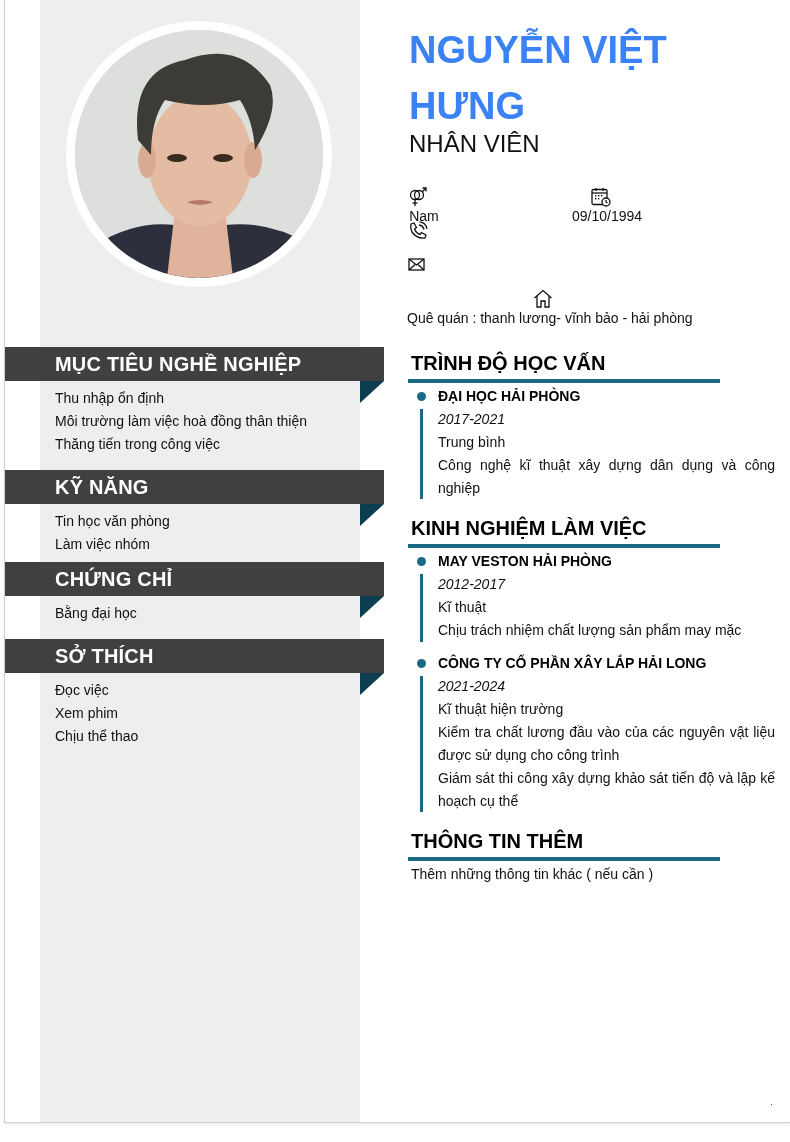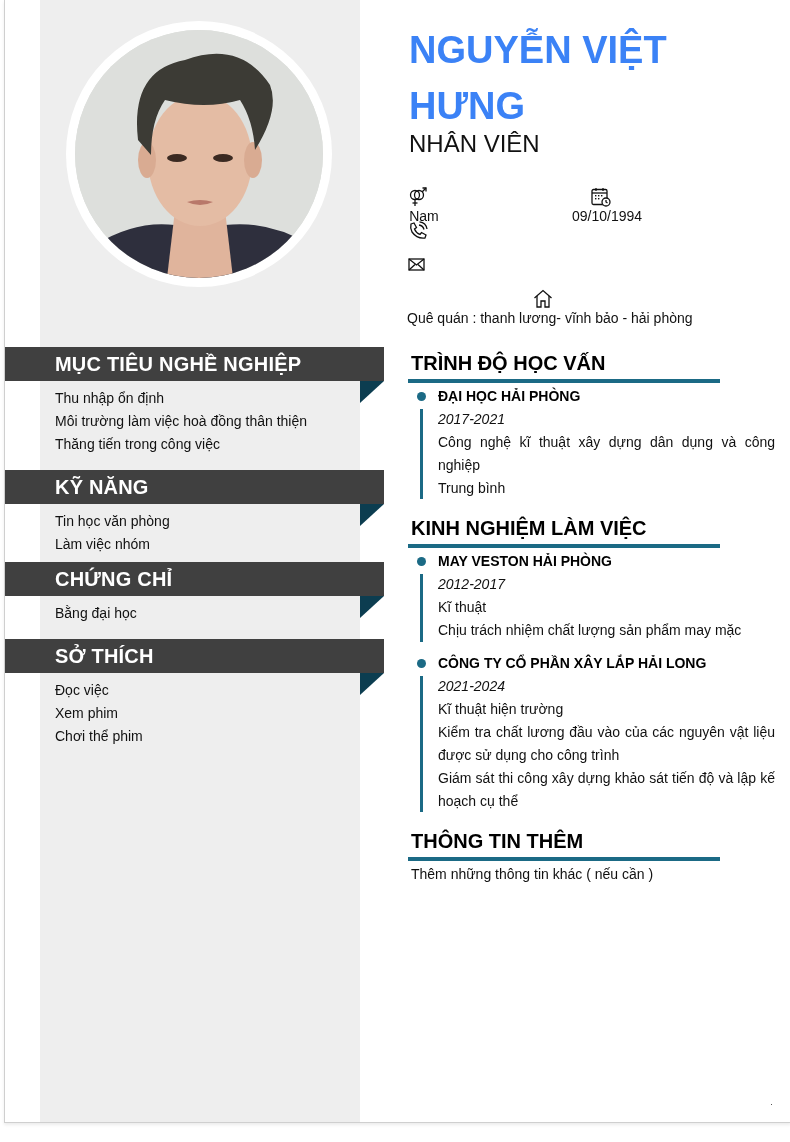--- a/index.html
+++ b/index.html
@@ -88,21 +88,21 @@
   <div>Bằng đại học</div>
 </div>
 
 <div class="banner" style="top:639px">
   <span class="title">SỞ THÍCH</span>
 </div>
 <div class="fold" style="top:673px"></div>
 <div class="side-list" style="top:679px">
   <div>Đọc việc</div>
   <div>Xem phim</div>
-  <div>Chơi thể phim</div>
+  <div>Chịu thể thao</div>
 </div>
 
 <div class="name">NGUYỄN VIỆT HƯNG</div>
 <div class="role">NHÂN VIÊN</div>
 
 <div class="info-row" style="left:407px; top:186px;">
   <span class="ico">
     <svg viewBox="0 0 22 22" fill="none" stroke="#111" stroke-width="1.3">
       <circle cx="8" cy="9" r="4.5"></circle>
         <circle cx="12" cy="9" r="4.5"></circle>
@@ -165,22 +165,22 @@
   <span>Quê quán : thanh lương- vĩnh bảo - hải phòng</span>
 </div>
 
 <div class="sec-title" style="top:352px">TRÌNH ĐỘ HỌC VẤN</div>
 <div class="sec-rule" style="top:379px"></div>
 <div class="dot" style="top:392px"></div>
 <div class="vline" style="top:409px; height:90px"></div>
 <div class="entry-title" style="top:388px">ĐẠI HỌC HẢI PHÒNG</div>
 <div class="entry-text" style="top:408px">
   <div class="it">2017-2021</div>
+  <div>Trung bình</div>
   <div>Công nghệ kĩ thuật xây dựng dân dụng và công nghiệp</div>
-  <div>Trung bình</div>
 </div>
 
 <div class="sec-title" style="top:517px">KINH NGHIỆM LÀM VIỆC</div>
 <div class="sec-rule" style="top:544px"></div>
 
 <div class="dot" style="top:557px"></div>
 <div class="vline" style="top:574px; height:68px"></div>
 <div class="entry-title" style="top:553px">MAY VESTON HẢI PHÒNG</div>
 <div class="entry-text" style="top:573px">
   <div class="it">2012-2017</div>

